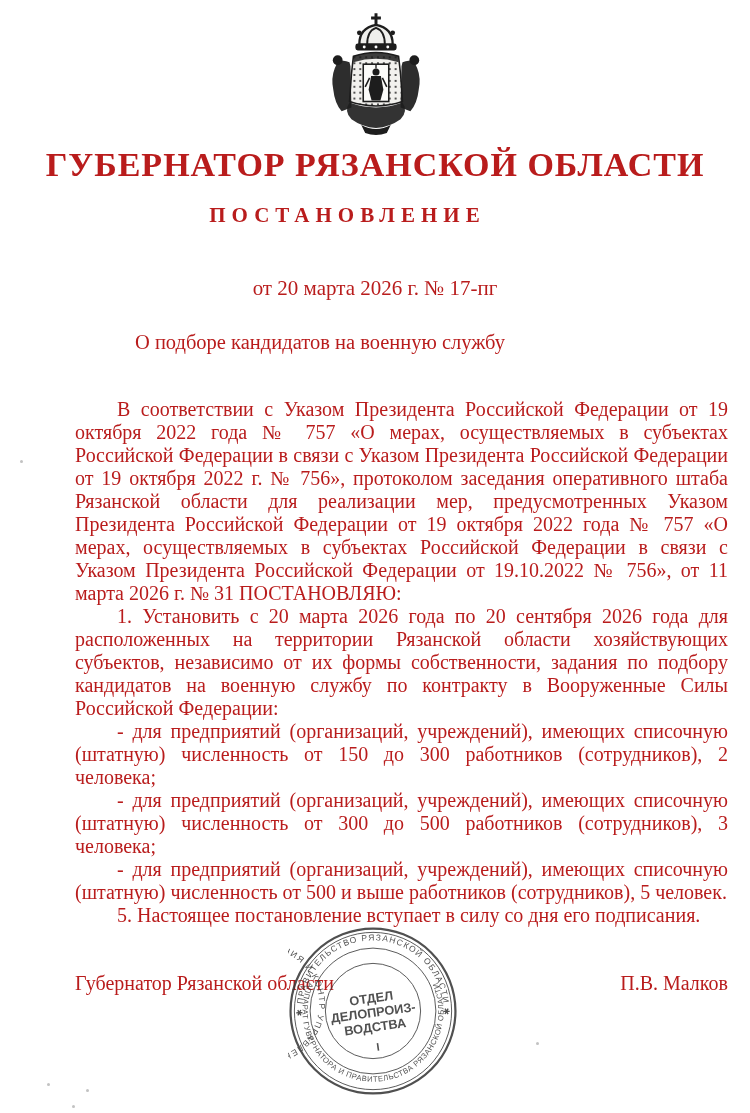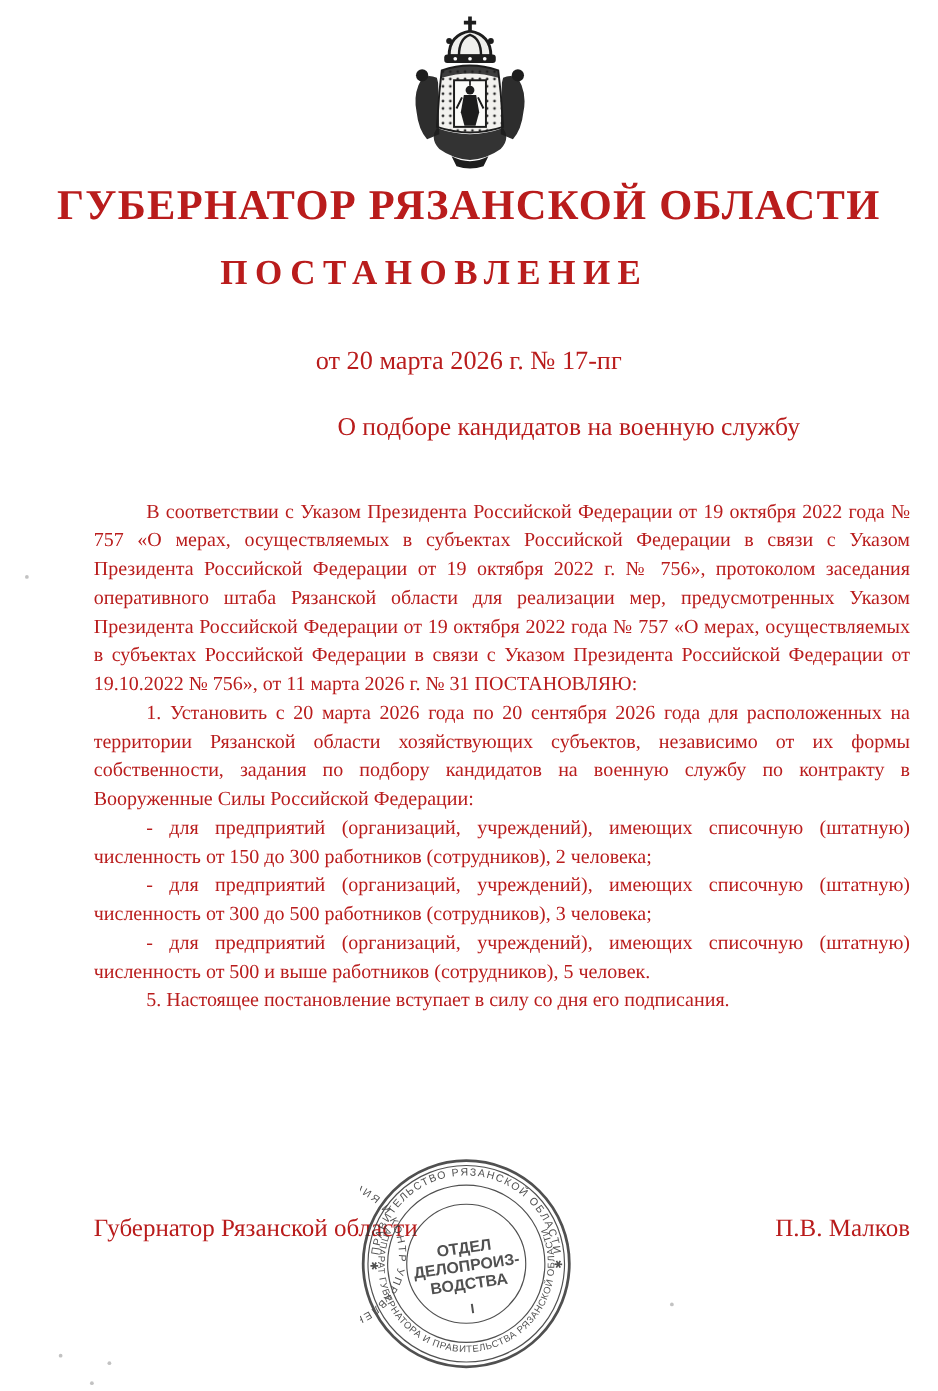--- a/index.html
+++ b/index.html
@@ -33,47 +33,47 @@
     font-weight: 700;
     letter-spacing: 1px;
     white-space: nowrap;
   }
   .doc-type {
     position: absolute;
     top: 203px;
     left: 0;
     width: 695px;
     text-align: center;
-    font-size: 28px;
+    font-size: 21px;
     font-weight: 700;
     letter-spacing: 6px;
     white-space: nowrap;
   }
   .date-line {
     position: absolute;
     top: 276px;
     left: 0;
     width: 750px;
     text-align: center;
     font-size: 21px;
   }
   .subject-line {
     position: absolute;
     top: 331px;
     left: 0;
     width: 640px;
-    text-align: right;
+    text-align: center;
     font-size: 20.5px;
   }
   .body-text {
     position: absolute;
     top: 398px;
     left: 75px;
     width: 653px;
-    font-size: 16px;
+    font-size: 20px;
     line-height: 23px;
     text-align: justify;
   }
   .body-text p {
     margin: 0;
     text-indent: 42px;
   }
   .signature-row {
     position: absolute;
     top: 972px;

